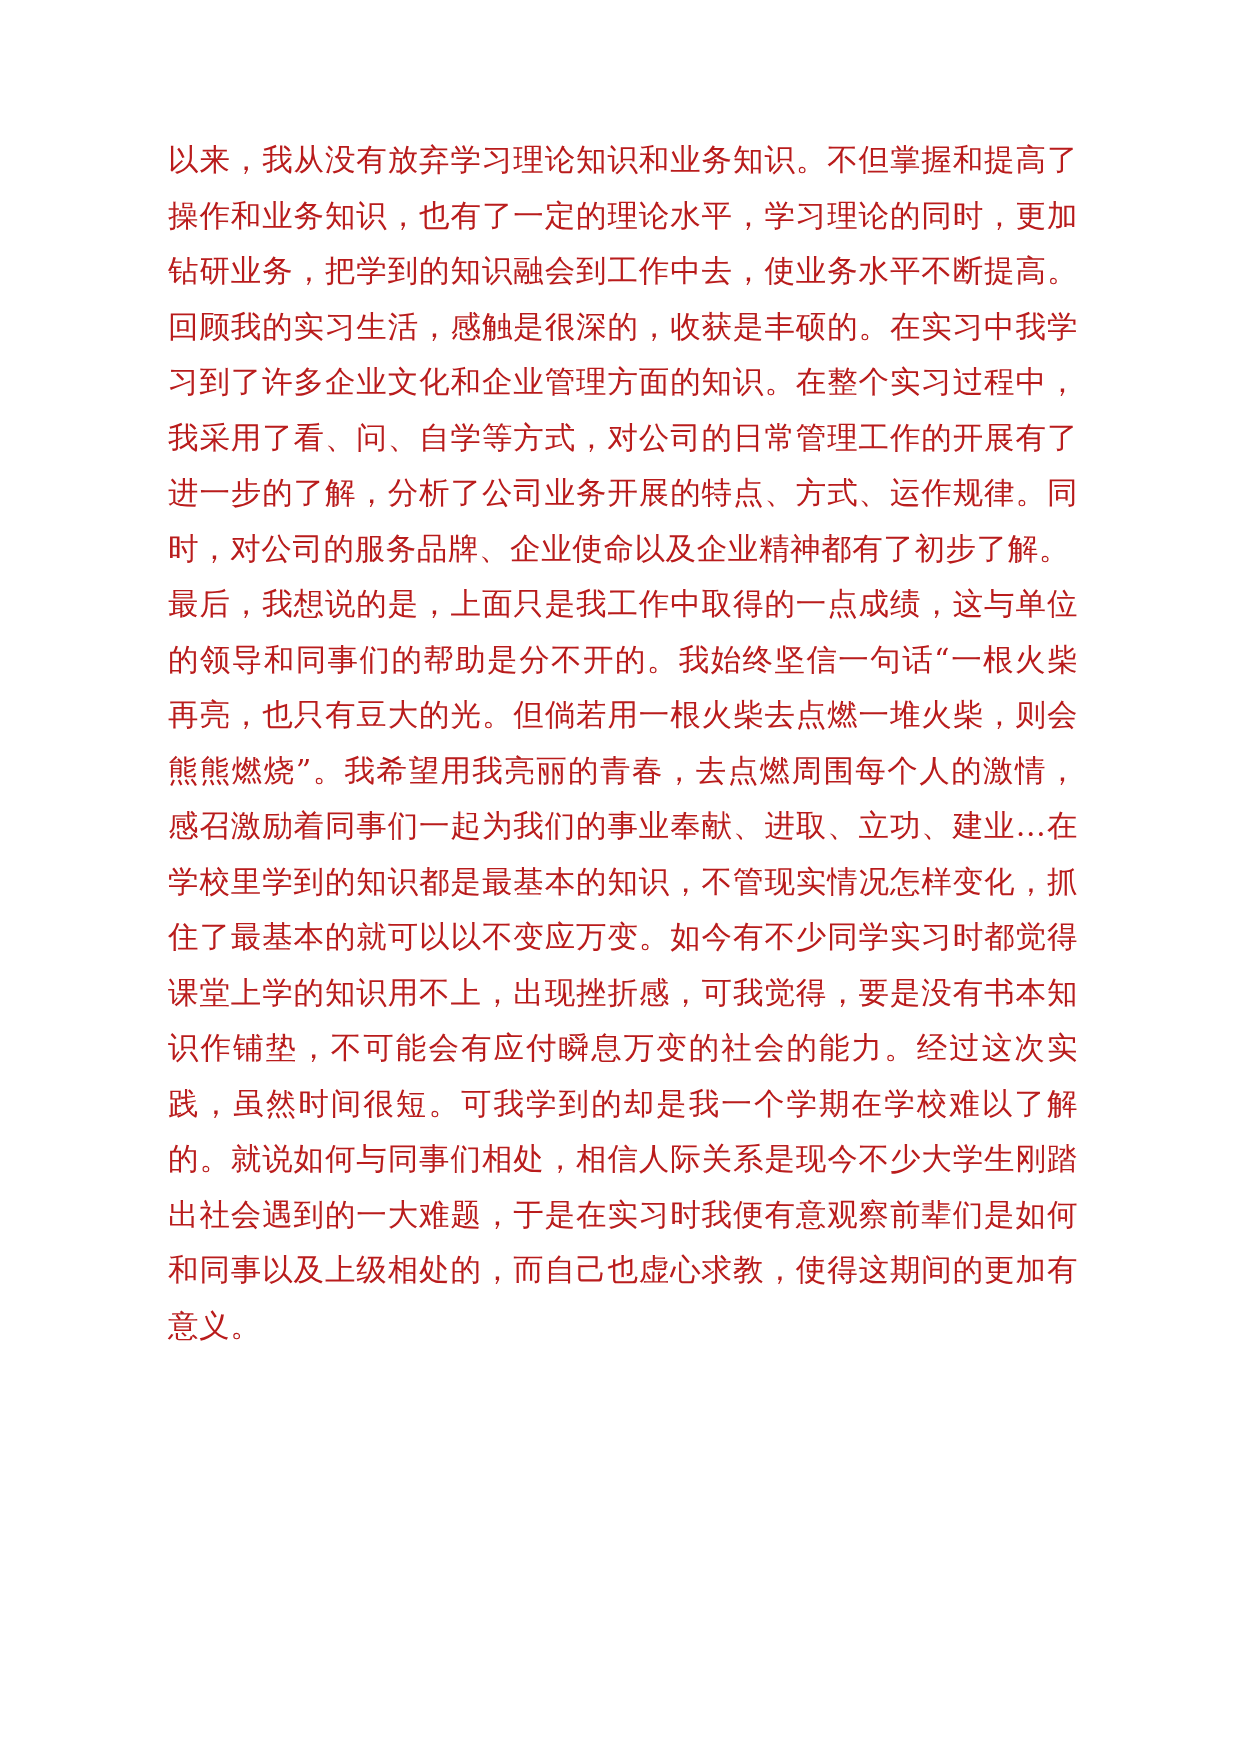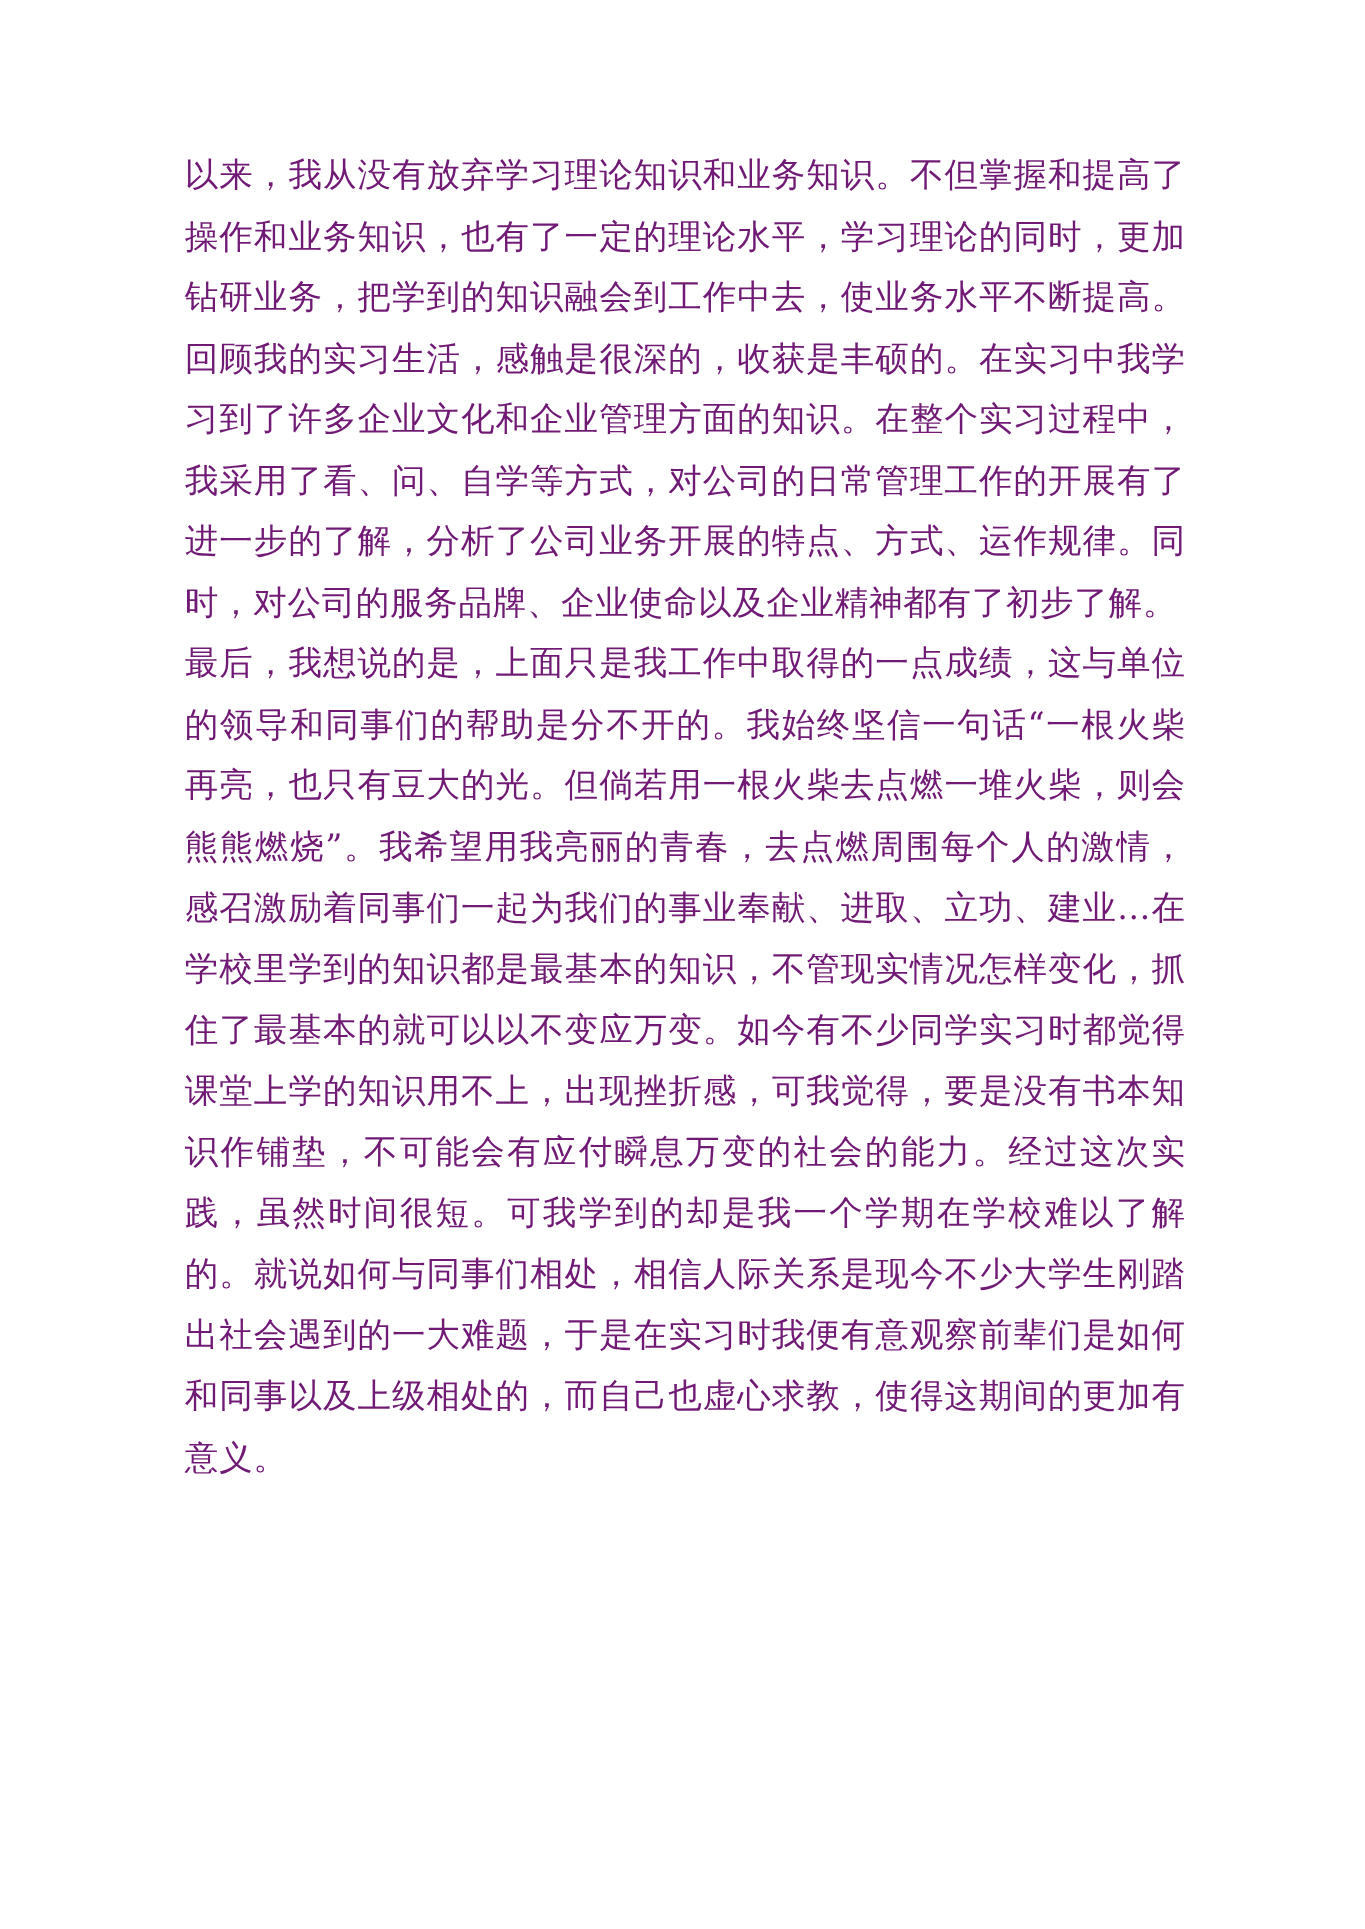--- a/index.html
+++ b/index.html
@@ -18,21 +18,21 @@
   .content {
     position: absolute;
     left: 168px;
     top: 132px;
     width: 910px;
   }
   .para {
     font-family: "DejaVu Serif", "Liberation Serif", serif;
     font-size: 30.5px;
     line-height: 55.5px;
-    color: #701a75;
+    color: #b91c1c;
     text-align: justify;
     text-justify: inter-ideograph;
     letter-spacing: 0.6px;
     margin: 0;
     white-space: pre-wrap;
   }
   .para + .para {
     margin-top: 0;
   }
   .indent {

